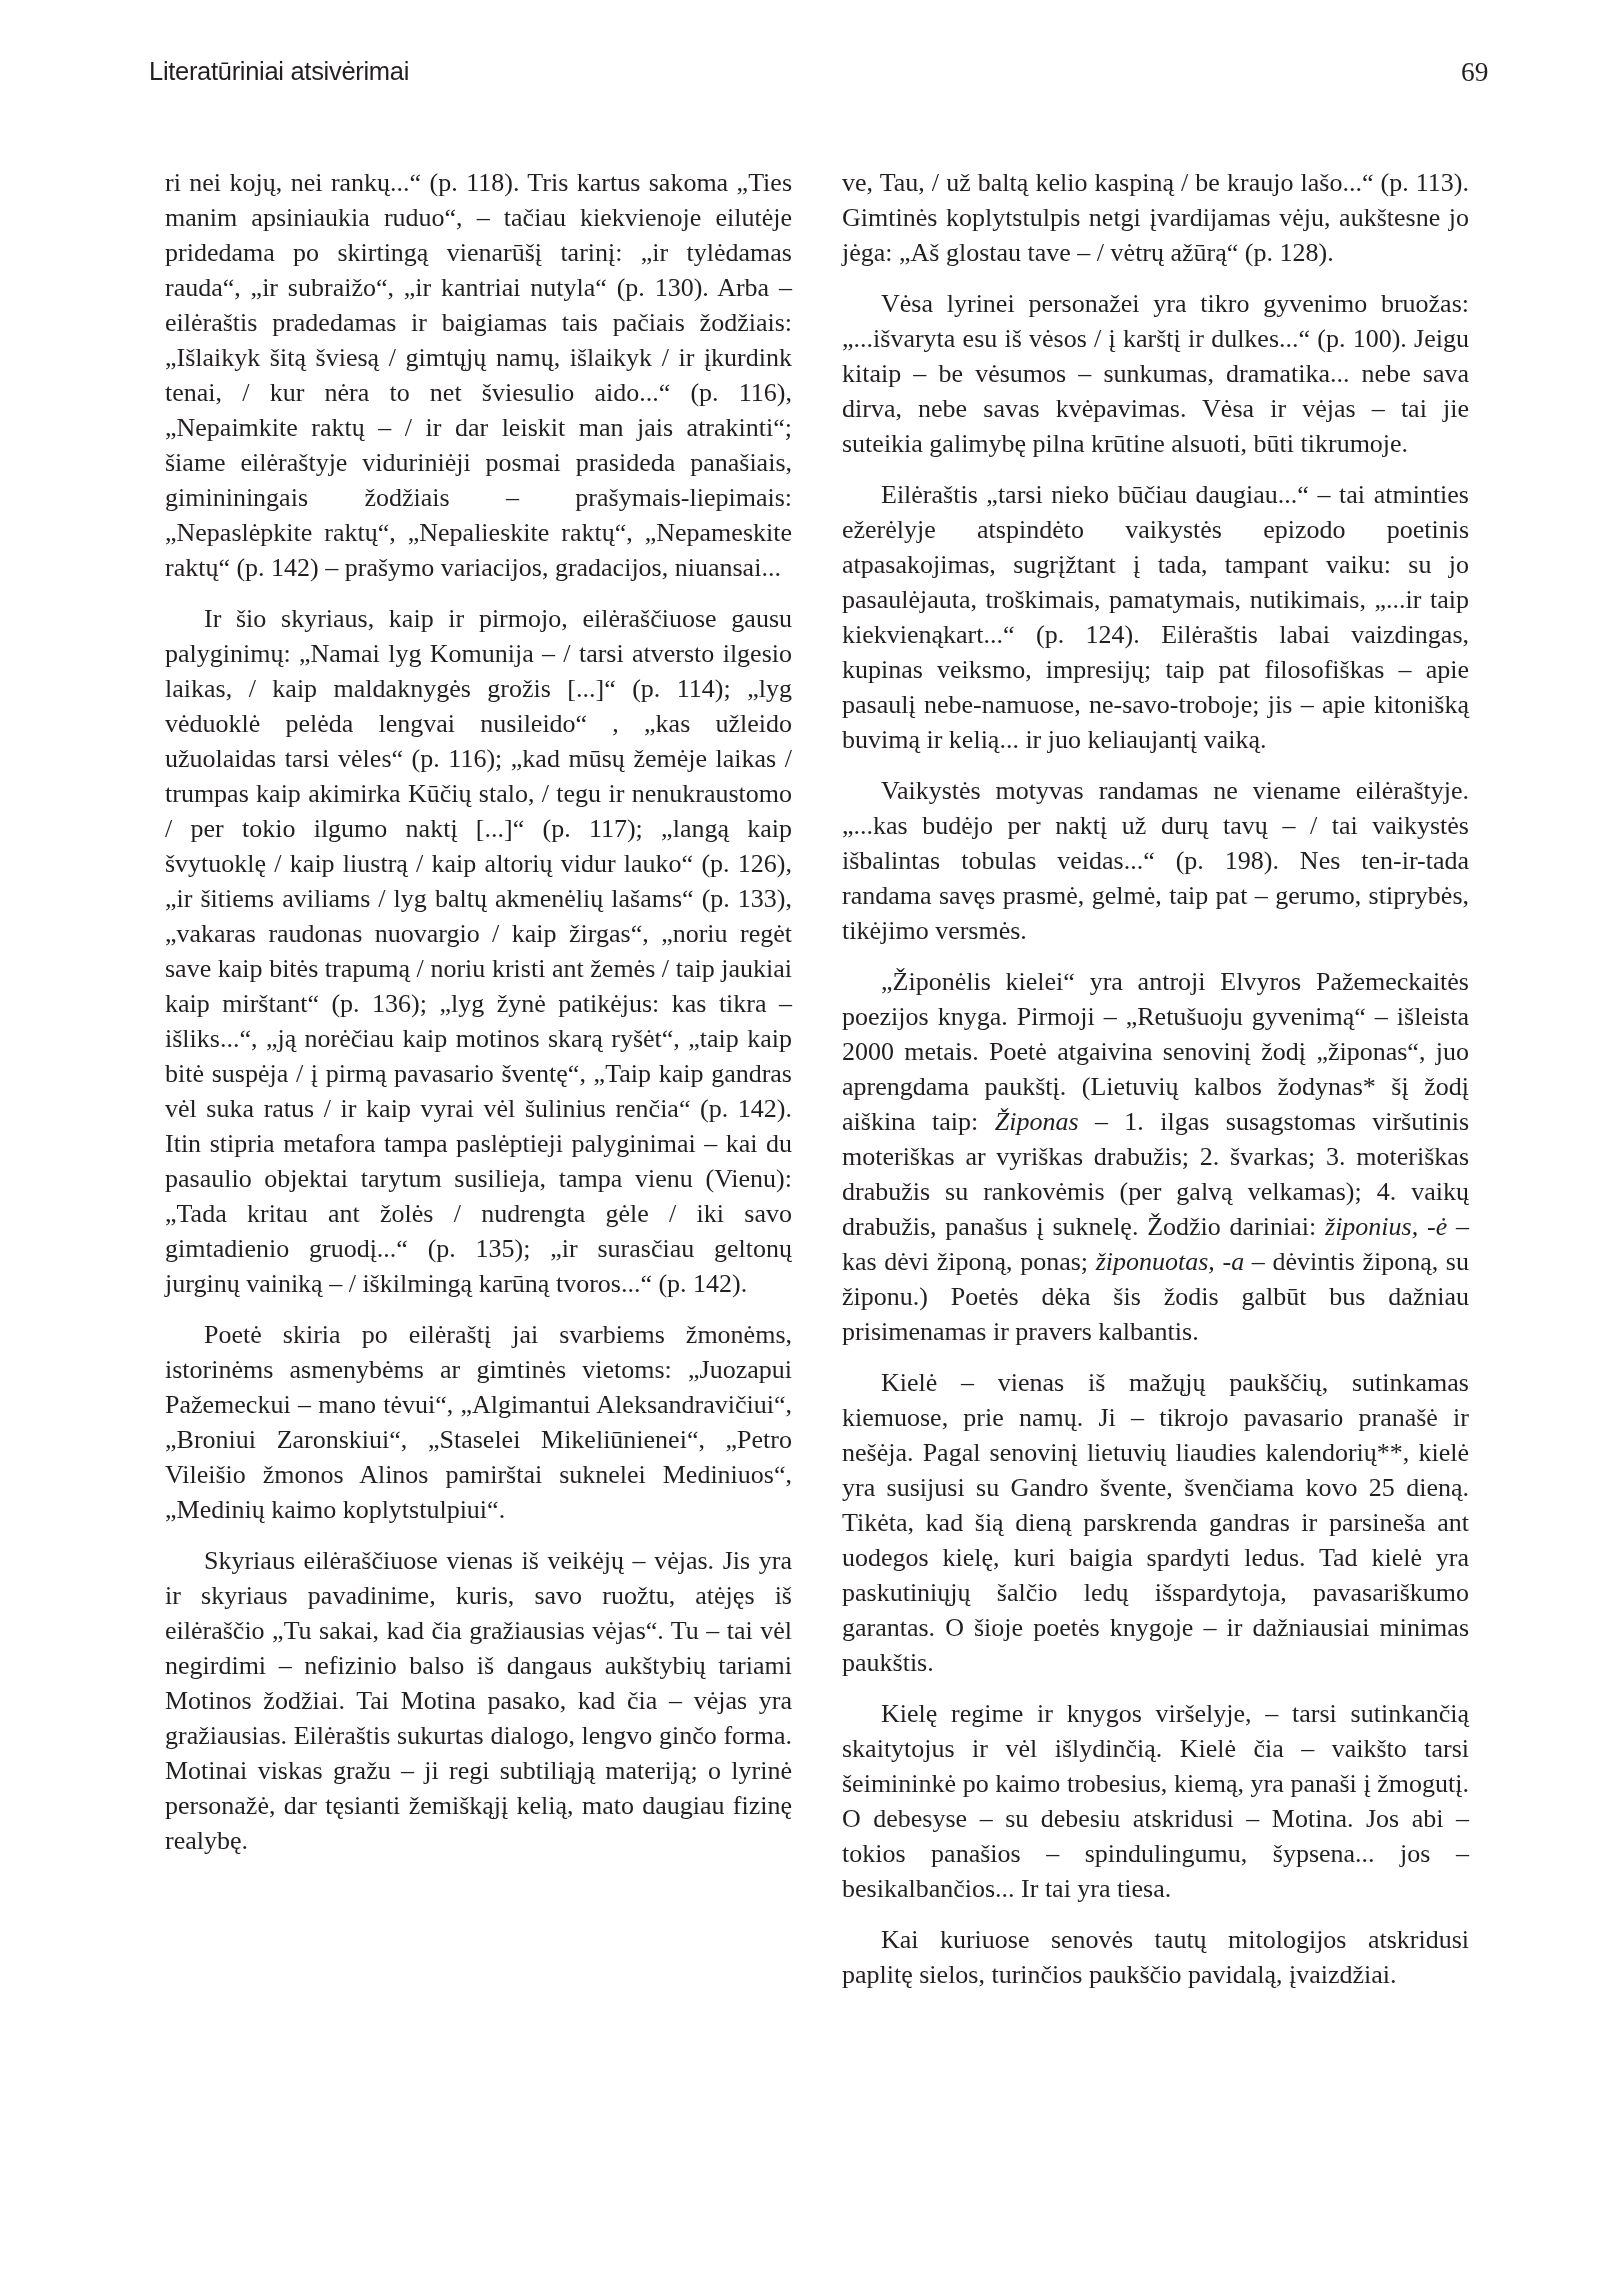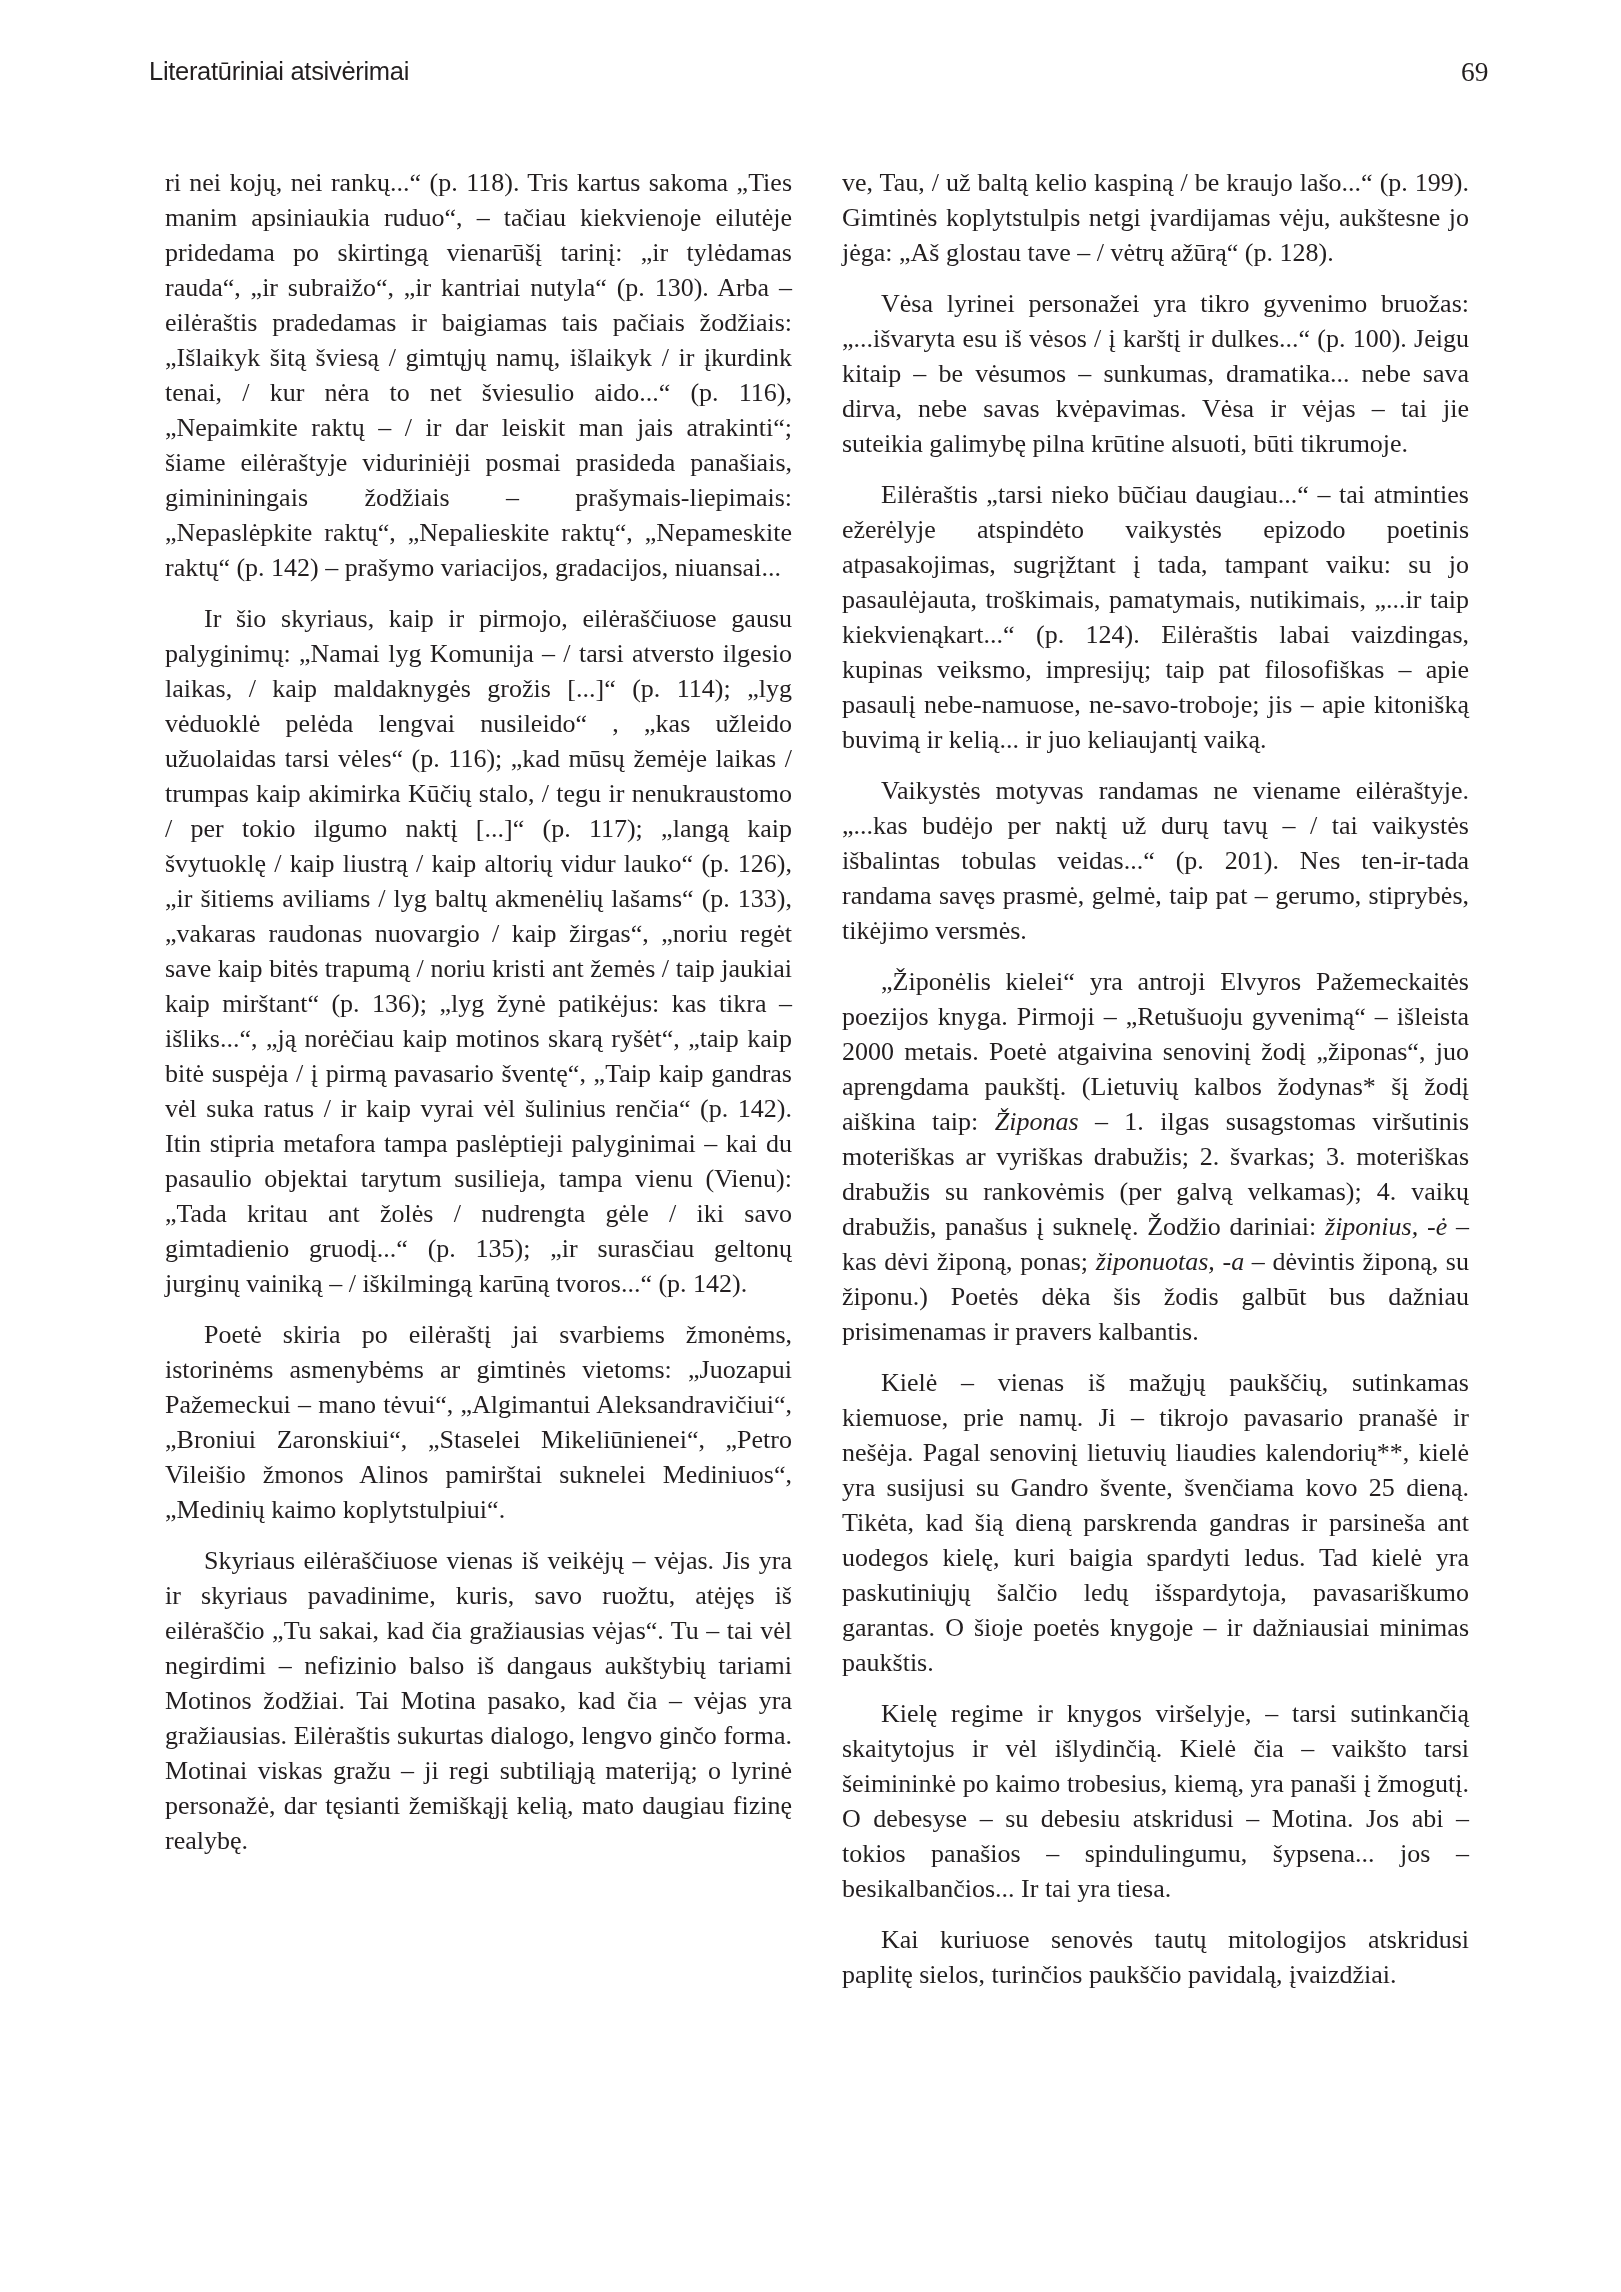--- a/index.html
+++ b/index.html
@@ -30,22 +30,22 @@
 <div class="page-number">69</div>
 
 <div class="column col-left">
   <p>ri nei kojų, nei rankų...“ (p. 118). Tris kartus sakoma „Ties manim apsiniaukia ruduo“, – tačiau kiekvienoje eilutėje pridedama po skirtingą vienarūšį tarinį: „ir tylėdamas rauda“, „ir subraižo“, „ir kantriai nutyla“ (p. 130). Arba – eilėraštis pradedamas ir baigiamas tais pačiais žodžiais: „Išlaikyk šitą šviesą / gimtųjų namų, išlaikyk / ir įkurdink tenai, / kur nėra to net šviesulio aido...“ (p. 116), „Nepaimkite raktų – / ir dar leiskit man jais atrakinti“; šiame eilėraštyje viduriniėji posmai prasideda panašiais, gimininingais žodžiais – prašymais-liepimais: „Nepaslėpkite raktų“, „Nepalieskite raktų“, „Nepameskite raktų“ (p. 142) – prašymo variacijos, gradacijos, niuansai...</p>
   <p class="indent">Ir šio skyriaus, kaip ir pirmojo, eilėraščiuose gausu palyginimų: „Namai lyg Komunija – / tarsi atversto ilgesio laikas, / kaip maldaknygės grožis [...]“ (p. 114); „lyg vėduoklė pelėda lengvai nusileido“ , „kas užleido užuolaidas tarsi vėles“ (p. 116); „kad mūsų žemėje laikas / trumpas kaip akimirka Kūčių stalo, / tegu ir nenukraustomo / per tokio ilgumo naktį [...]“ (p. 117); „langą kaip švytuoklę / kaip liustrą / kaip altorių vidur lauko“ (p. 126), „ir šitiems aviliams / lyg baltų akmenėlių lašams“ (p. 133), „vakaras raudonas nuovargio / kaip žirgas“, „noriu regėt save kaip bitės trapumą / noriu kristi ant žemės / taip jaukiai kaip mirštant“ (p. 136); „lyg žynė patikėjus: kas tikra – išliks...“, „ją norėčiau kaip motinos skarą ryšėt“, „taip kaip bitė suspėja / į pirmą pavasario šventę“, „Taip kaip gandras vėl suka ratus / ir kaip vyrai vėl šulinius renčia“ (p. 142). Itin stipria metafora tampa paslėptieji palyginimai – kai du pasaulio objektai tarytum susilieja, tampa vienu (Vienu): „Tada kritau ant žolės / nudrengta gėle / iki savo gimtadienio gruodį...“ (p. 135); „ir surasčiau geltonų jurginų vainiką – / iškilmingą karūną tvoros...“ (p. 142).</p>
   <p class="indent">Poetė skiria po eilėraštį jai svarbiems žmonėms, istorinėms asmenybėms ar gimtinės vietoms: „Juozapui Pažemeckui – mano tėvui“, „Algimantui Aleksandravičiui“, „Broniui Zaronskiui“, „Staselei Mikeliūnienei“, „Petro Vileišio žmonos Alinos pamirštai suknelei Mediniuos“, „Medinių kaimo koplytstulpiui“.</p>
   <p class="indent">Skyriaus eilėraščiuose vienas iš veikėjų – vėjas. Jis yra ir skyriaus pavadinime, kuris, savo ruožtu, atėjęs iš eilėraščio „Tu sakai, kad čia gražiausias vėjas“. Tu – tai vėl negirdimi – nefizinio balso iš dangaus aukštybių tariami Motinos žodžiai. Tai Motina pasako, kad čia – vėjas yra gražiausias. Eilėraštis sukurtas dialogo, lengvo ginčo forma. Motinai viskas gražu – ji regi subtiliąją materiją; o lyrinė personažė, dar tęsianti žemiškąjį kelią, mato daugiau fizinę realybę.</p>
 </div>
 
 <div class="column col-right">
-  <p>ve, Tau, / už baltą kelio kaspiną / be kraujo lašo...“ (p. 199). Gimtinės koplytstulpis netgi įvardijamas vėju, aukštesne jo jėga: „Aš glostau tave – / vėtrų ažūrą“ (p. 128).</p>
+  <p>ve, Tau, / už baltą kelio kaspiną / be kraujo lašo...“ (p. 113). Gimtinės koplytstulpis netgi įvardijamas vėju, aukštesne jo jėga: „Aš glostau tave – / vėtrų ažūrą“ (p. 128).</p>
   <p class="indent">Vėsa lyrinei personažei yra tikro gyvenimo bruožas: „...išvaryta esu iš vėsos / į karštį ir dulkes...“ (p. 100). Jeigu kitaip – be vėsumos – sunkumas, dramatika... nebe sava dirva, nebe savas kvėpavimas. Vėsa ir vėjas – tai jie suteikia galimybę pilna krūtine alsuoti, būti tikrumoje.</p>
   <p class="indent">Eilėraštis „tarsi nieko būčiau daugiau...“ – tai atminties ežerėlyje atspindėto vaikystės epizodo poetinis atpasakojimas, sugrįžtant į tada, tampant vaiku: su jo pasaulėjauta, troškimais, pamatymais, nutikimais, „...ir taip kiekvienąkart...“ (p. 124). Eilėraštis labai vaizdingas, kupinas veiksmo, impresijų; taip pat filosofiškas – apie pasaulį nebe-namuose, ne-savo-troboje; jis – apie kitonišką buvimą ir kelią... ir juo keliaujantį vaiką.</p>
-  <p class="indent">Vaikystės motyvas randamas ne viename eilėraštyje. „...kas budėjo per naktį už durų tavų – / tai vaikystės išbalintas tobulas veidas...“ (p. 201). Nes ten-ir-tada randama savęs prasmė, gelmė, taip pat – gerumo, stiprybės, tikėjimo versmės.</p>
+  <p class="indent">Vaikystės motyvas randamas ne viename eilėraštyje. „...kas budėjo per naktį už durų tavų – / tai vaikystės išbalintas tobulas veidas...“ (p. 198). Nes ten-ir-tada randama savęs prasmė, gelmė, taip pat – gerumo, stiprybės, tikėjimo versmės.</p>
   <p class="indent"><span>„Žiponėlis kielei“ yra antroji Elvyros Pažemeckaitės poezijos knyga. Pirmoji – „Retušuoju gyvenimą“ – išleista 2000 metais. Poetė atgaivina senovinį žodį „žiponas“, juo aprengdama paukštį. (Lietuvių kalbos žodynas* šį žodį aiškina taip: </span><em>Žiponas</em><span> – 1. ilgas susagstomas viršutinis moteriškas ar vyriškas drabužis; 2. švarkas; 3. moteriškas drabužis su rankovėmis (per galvą velkamas); 4. vaikų drabužis, panašus į suknelę. Žodžio dariniai: </span><em>žiponius, -ė</em><span> – kas dėvi žiponą, ponas; </span><em>žiponuotas, -a</em><span> – dėvintis žiponą, su žiponu.) Poetės dėka šis žodis galbūt bus dažniau prisimenamas ir pravers kalbantis.</span></p>
   <p class="indent">Kielė – vienas iš mažųjų paukščių, sutinkamas kiemuose, prie namų. Ji – tikrojo pavasario pranašė ir nešėja. Pagal senovinį lietuvių liaudies kalendorių**, kielė yra susijusi su Gandro švente, švenčiama kovo 25 dieną. Tikėta, kad šią dieną parskrenda gandras ir parsineša ant uodegos kielę, kuri baigia spardyti ledus. Tad kielė yra paskutiniųjų šalčio ledų išspardytoja, pavasariškumo garantas. O šioje poetės knygoje – ir dažniausiai minimas paukštis.</p>
   <p class="indent">Kielę regime ir knygos viršelyje, – tarsi sutinkančią skaitytojus ir vėl išlydinčią. Kielė čia – vaikšto tarsi šeimininkė po kaimo trobesius, kiemą, yra panaši į žmogutį. O debesyse – su debesiu atskridusi – Motina. Jos abi – tokios panašios – spindulingumu, šypsena... jos – besikalbančios... Ir tai yra tiesa.</p>
   <p class="indent">Kai kuriuose senovės tautų mitologijos atskridusi paplitę sielos, turinčios paukščio pavidalą, įvaizdžiai.</p>
 </div>
 
 
 </body></html>

